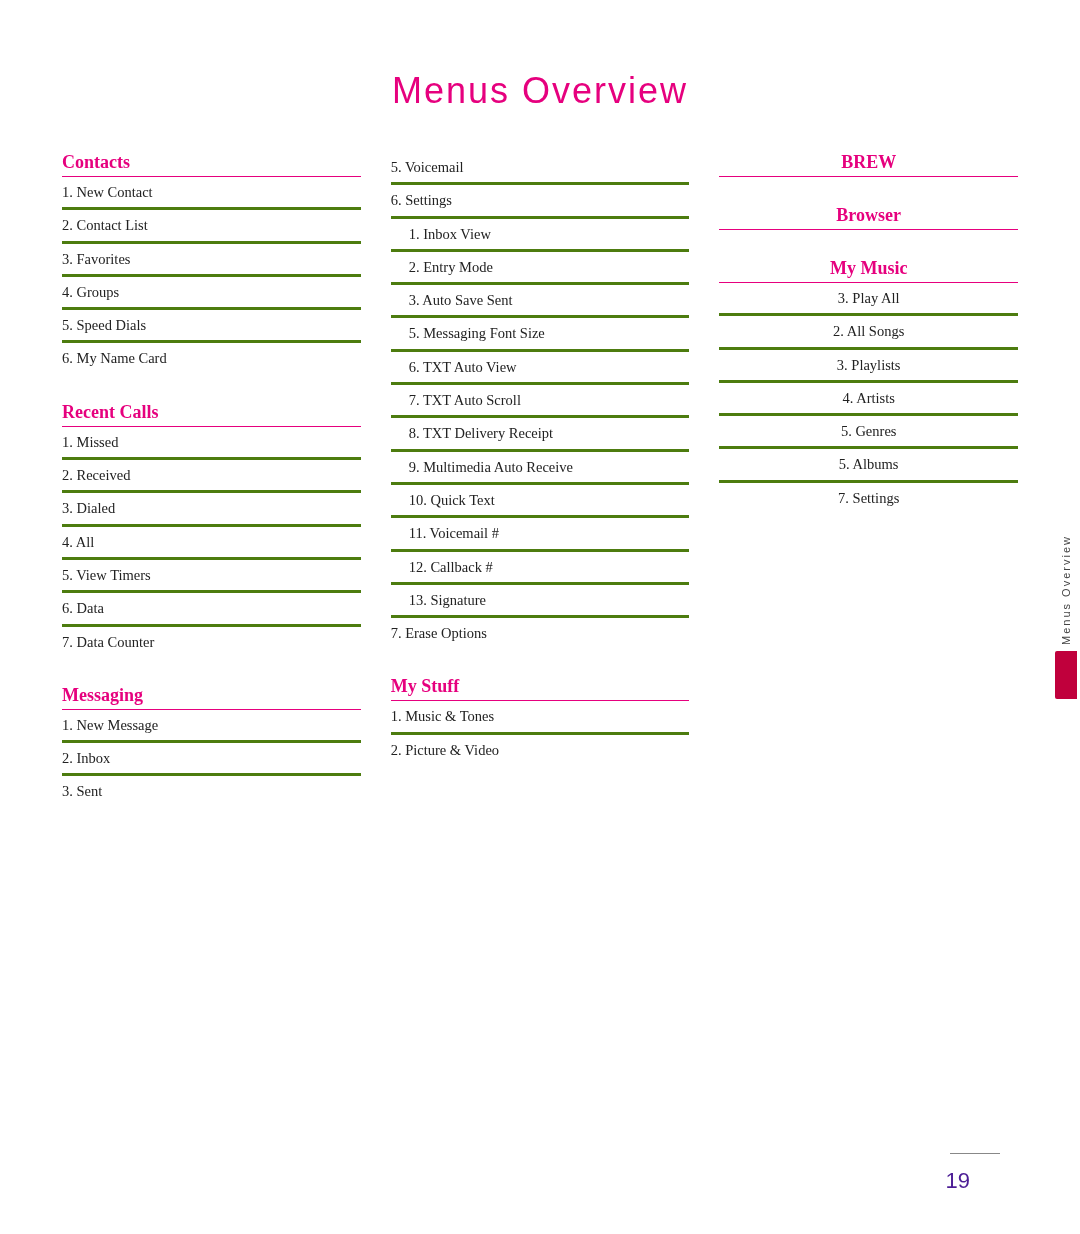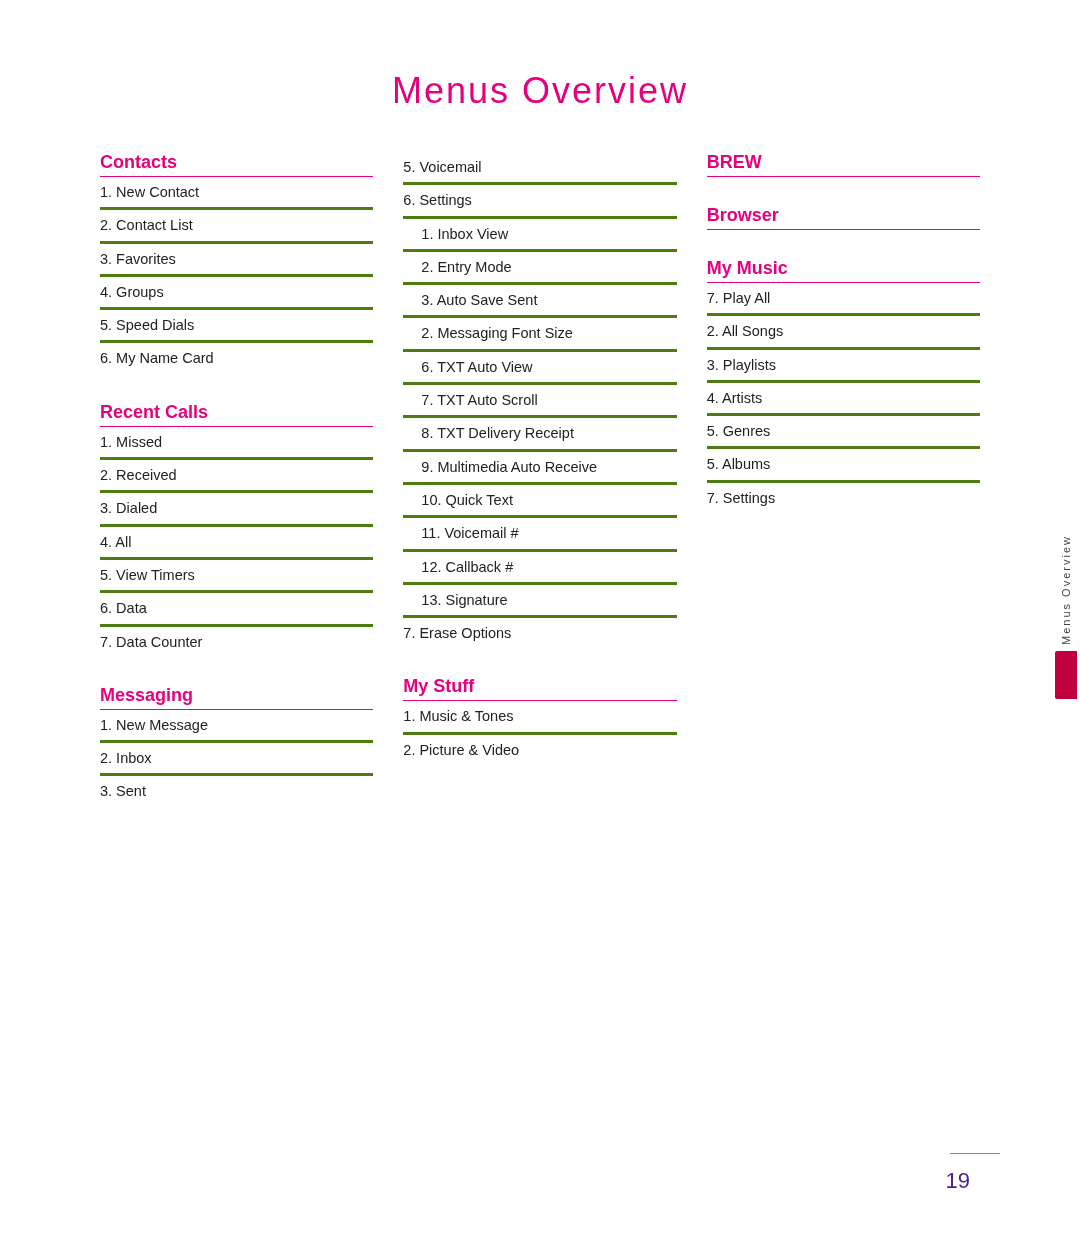--- a/index.html
+++ b/index.html
@@ -21,31 +21,33 @@
       font-weight: 300;
       color: #e6007e;
       letter-spacing: 2px;
       padding-top: 70px;
       padding-bottom: 40px;
     }
 
     .content-area {
       display: flex;
       flex-direction: row;
-      padding: 0 100px;
+      padding: 0 62px;
       gap: 0;
+      font-family: Liberation Serif, serif;
     }
 
     .column {
       flex: 1;
       padding-right: 30px;
     }
 
     .column:last-child {
       padding-right: 0;
+      text-align: center;
     }
 
     .section {
       margin-bottom: 28px;
     }
 
     .section-title {
       font-size: 18px;
       font-weight: 600;
       color: #e6007e;
@@ -164,21 +166,21 @@
     </div>
 
   <div class="column" id="col2-el">
   <div class="section">
         <ul class="section-items">
           <li>5. Voicemail</li>
           <li>6. Settings</li>
           <li class="sub-item">1. Inbox View</li>
           <li class="sub-item">2. Entry Mode</li>
           <li class="sub-item">3. Auto Save Sent</li>
-          <li class="sub-item">2. Messaging Font Size</li>
+          <li class="sub-item">5. Messaging Font Size</li>
           <li class="sub-item">6. TXT Auto View</li>
           <li class="sub-item">7.  TXT Auto Scroll</li>
           <li class="sub-item">8. TXT Delivery Receipt</li>
           <li class="sub-item">9. Multimedia Auto Receive</li>
           <li class="sub-item">10. Quick Text</li>
           <li class="sub-item">11. Voicemail #</li>
           <li class="sub-item">12. Callback #</li>
           <li class="sub-item">13. Signature</li>
           <li>7. Erase Options</li>
         </ul>
@@ -197,21 +199,21 @@
         <div class="section-title">BREW</div>
         <div style="margin-bottom: 8px;"></div>
       </div>
       <div class="section">
         <div class="section-title">Browser</div>
         <div style="margin-bottom: 8px;"></div>
       </div>
       <div class="section">
         <div class="section-title">My Music</div>
         <ul class="section-items">
-          <li>7. Play All</li>
+          <li>3. Play All</li>
           <li>2. All Songs</li>
           <li>3. Playlists</li>
           <li>4. Artists</li>
           <li>5. Genres</li>
           <li>5. Albums</li>
           <li>7. Settings</li>
         </ul>
       </div>
     </div>
 </div>

